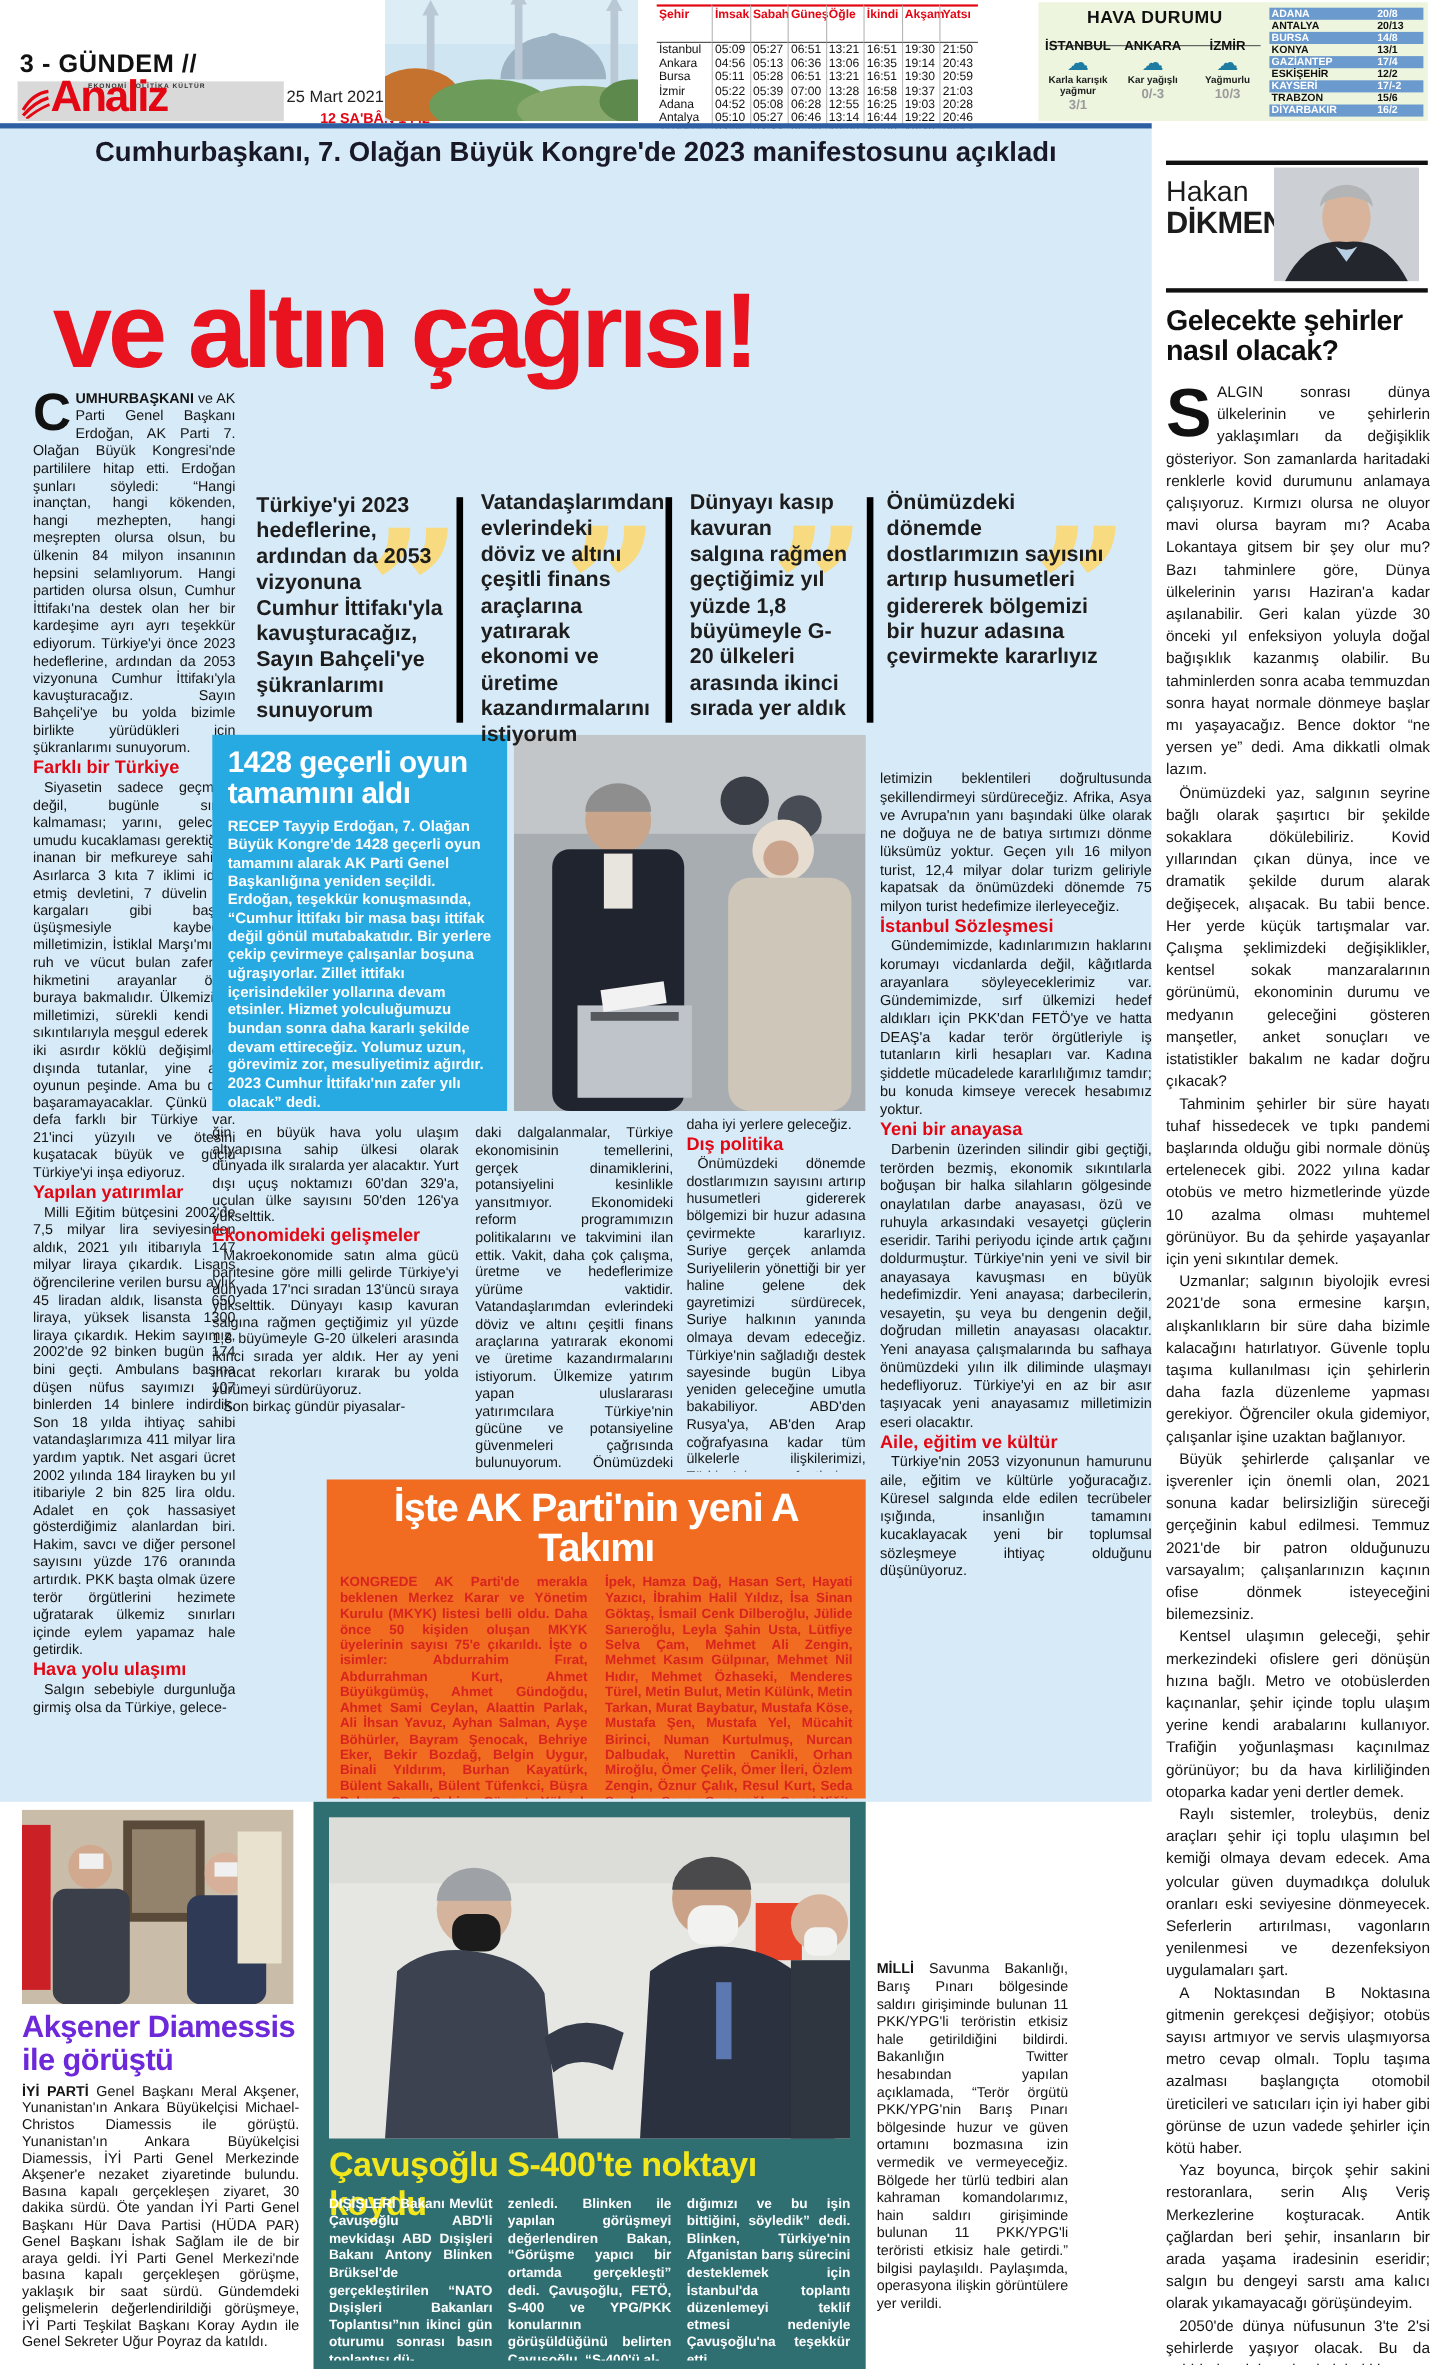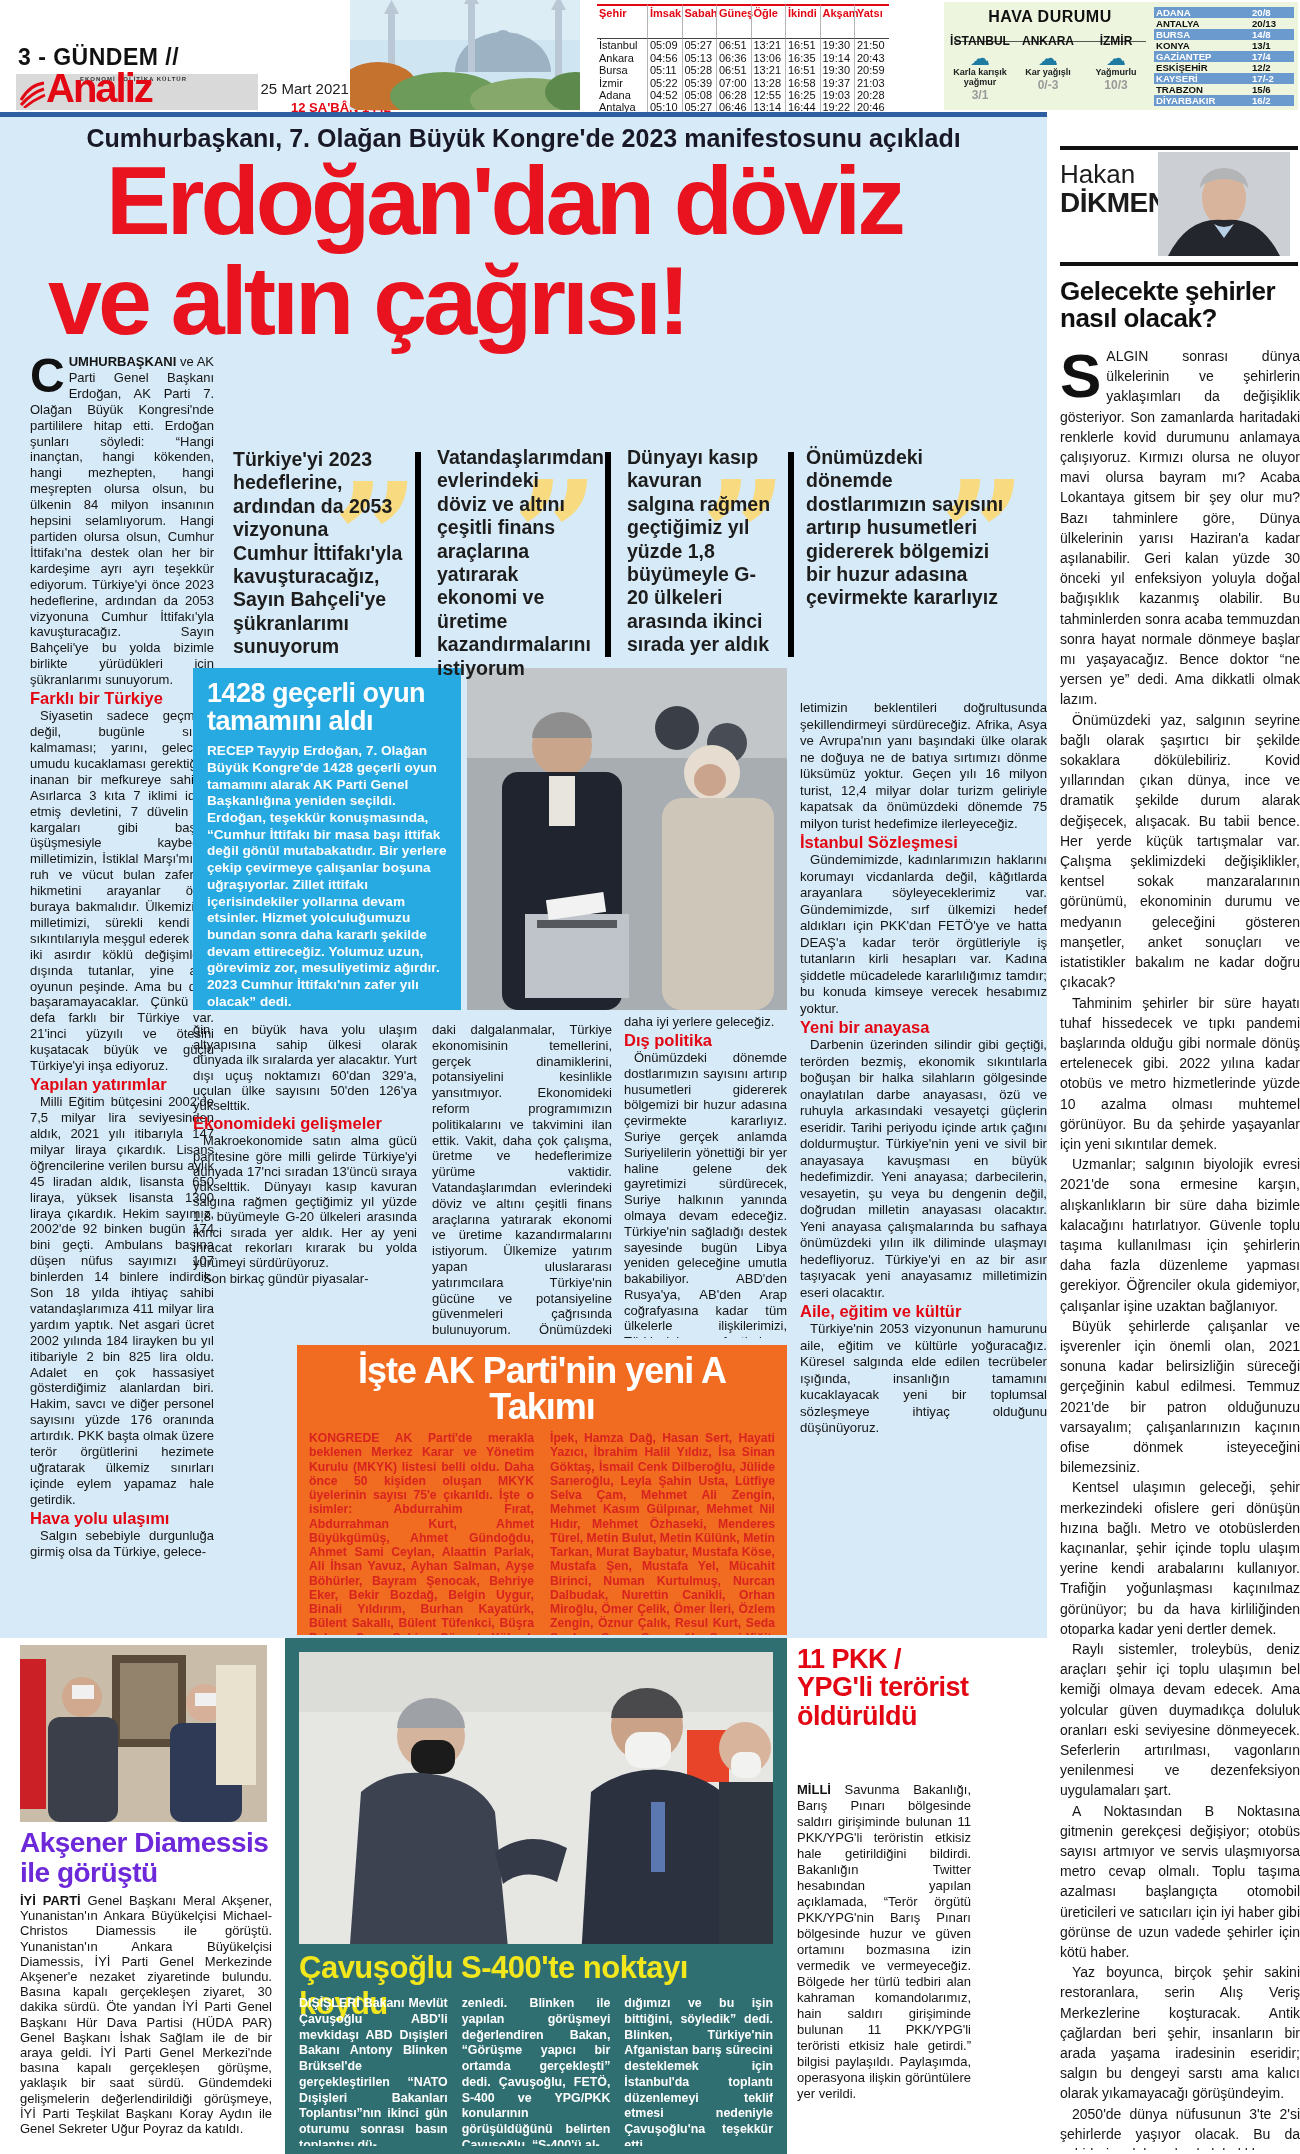--- a/index.html
+++ b/index.html
@@ -271,21 +271,20 @@
           <span>DİYARBAKIR</span>
           <span class="tv">16/2</span>
         </div>
     </div>
   </div>
 
   <div class="abs top-rule"></div>
   <div class="abs main-bg"></div>
 
   <div class="abs kicker">Cumhurbaşkanı, 7. Olağan Büyük Kongre'de 2023 manifestosunu açıkladı</div>
-  <div class="abs headline-1">Erdoğan'dan döviz</div>
   <div class="abs headline-2">ve altın çağrısı!</div>
 
   <div class="abs bodytext col1">
     <p><span class="dropcap">C</span><b>UMHURBAŞKANI</b><span> ve AK Parti Genel Başkanı Erdoğan, AK Parti 7. Olağan Büyük Kongresi'nde partililere hitap etti. Erdoğan şunları söyledi: “Hangi inançtan, hangi kökenden, hangi mezhepten, hangi meşrepten olursa olsun, bu ülkenin 84 milyon insanının hepsini selamlıyorum. Hangi partiden olursa olsun, Cumhur İttifakı'na destek olan her bir kardeşime ayrı ayrı teşekkür ediyorum. Türkiye'yi önce 2023 hedeflerine, ardından da 2053 vizyonuna Cumhur İttifakı'yla kavuşturacağız. Sayın Bahçeli'ye bu yolda bizimle birlikte yürüdükleri için şükranlarımı sunuyorum.</span></p>
     <p class="subhead">Farklı bir Türkiye</p>
     <p class="ind">Siyasetin sadece geçmişle değil, bugünle sınırlı kalmaması; yarını, geleceği, umudu kucaklaması gerektiğine inanan bir mefkureye sahibiz. Asırlarca 3 kıta 7 iklimi idare etmiş devletini, 7 düvelin leş kargaları gibi başına üşüşmesiyle kaybeden milletimizin, İstiklal Marşı'mızda ruh ve vücut bulan zaferinin hikmetini arayanlar önce buraya bakmalıdır. Ülkemizi ve milletimizi, sürekli kendi iç sıkıntılarıyla meşgul ederek son iki asırdır köklü değişimlerin dışında tutanlar, yine aynı oyunun peşinde. Ama bu defa başaramayacaklar. Çünkü bu defa farklı bir Türkiye var. 21'inci yüzyılı ve ötesini kuşatacak büyük ve güçlü Türkiye'yi inşa ediyoruz.</p>
     <p class="subhead">Yapılan yatırımlar</p>
     <p class="ind">Milli Eğitim bütçesini 2002'de 7,5 milyar lira seviyesinden aldık, 2021 yılı itibarıyla 147 milyar liraya çıkardık. Lisans öğrencilerine verilen bursu aylık 45 liradan aldık, lisansta 650 liraya, yüksek lisansta 1300 liraya çıkardık. Hekim sayımız, 2002'de 92 binken bugün 174 bini geçti. Ambulans başına düşen nüfus sayımızı 107 binlerden 14 binlere indirdik. Son 18 yılda ihtiyaç sahibi vatandaşlarımıza 411 milyar lira yardım yaptık. Net asgari ücret 2002 yılında 184 lirayken bu yıl itibariyle 2 bin 825 lira oldu. Adalet en çok hassasiyet gösterdiğimiz alanlardan biri. Hakim, savcı ve diğer personel sayısını yüzde 176 oranında artırdık. PKK başta olmak üzere terör örgütlerini hezimete uğratarak ülkemiz sınırları içinde eylem yapamaz hale getirdik.</p>
     <p class="subhead">Hava yolu ulaşımı</p>
     <p class="ind">Salgın sebebiyle durgunluğa girmiş olsa da Türkiye, gelece-</p>
@@ -408,21 +407,20 @@
       <rect x="420" y="130" width="54" height="176" fill="#30363f"></rect>
     </svg>
   </div>
   <div class="abs teal-headline">Çavuşoğlu S-400'te noktayı koydu</div>
   <div class="abs teal-cols">
     <p><b>DIŞİŞLERİ</b><span> Bakanı Mevlüt Çavuşoğlu ABD'li mevkidaşı ABD Dışişleri Bakanı Antony Blinken Brüksel'de gerçekleştirilen “NATO Dışişleri Bakanları Toplantısı”nın ikinci gün oturumu sonrası basın toplantısı dü-</span></p>
     <p>zenledi. Blinken ile yapılan görüşmeyi değerlendiren Bakan, “Görüşme yapıcı bir ortamda gerçekleşti” dedi. Çavuşoğlu, FETÖ, S-400 ve YPG/PKK konularının görüşüldüğünü belirten Çavuşoğlu, “S-400'ü al-</p>
     <p>dığımızı ve bu işin bittiğini, söyledik” dedi. Blinken, Türkiye'nin Afganistan barış sürecini desteklemek için İstanbul'da toplantı düzenlemeyi teklif etmesi nedeniyle Çavuşoğlu'na teşekkür etti.</p>
   </div>
 
-  <div class="abs pkk-title">11 PKK / YPG'li terörist öldürüldü</div>
   <div class="abs bodytext pkk-body">
     <p><b>MİLLİ</b><span> Savunma Bakanlığı, Barış Pınarı bölgesinde saldırı girişiminde bulunan 11 PKK/YPG'li teröristin etkisiz hale getirildiğini bildirdi. Bakanlığın Twitter hesabından yapılan açıklamada, “Terör örgütü PKK/YPG'nin Barış Pınarı bölgesinde huzur ve güven ortamını bozmasına izin vermedik ve vermeyeceğiz. Bölgede her türlü tedbiri alan kahraman komandolarımız, hain saldırı girişiminde bulunan 11 PKK/YPG'li teröristi etkisiz hale getirdi.” bilgisi paylaşıldı. Paylaşımda, operasyona ilişkin görüntülere yer verildi.</span></p>
   </div>
 
   <div class="abs col-rule1"></div>
   <div class="abs col-name">
     <span>Hakan</span><br>
     <b>DİKMEN</b>
   </div>
   <div class="abs dikmen-photo">

